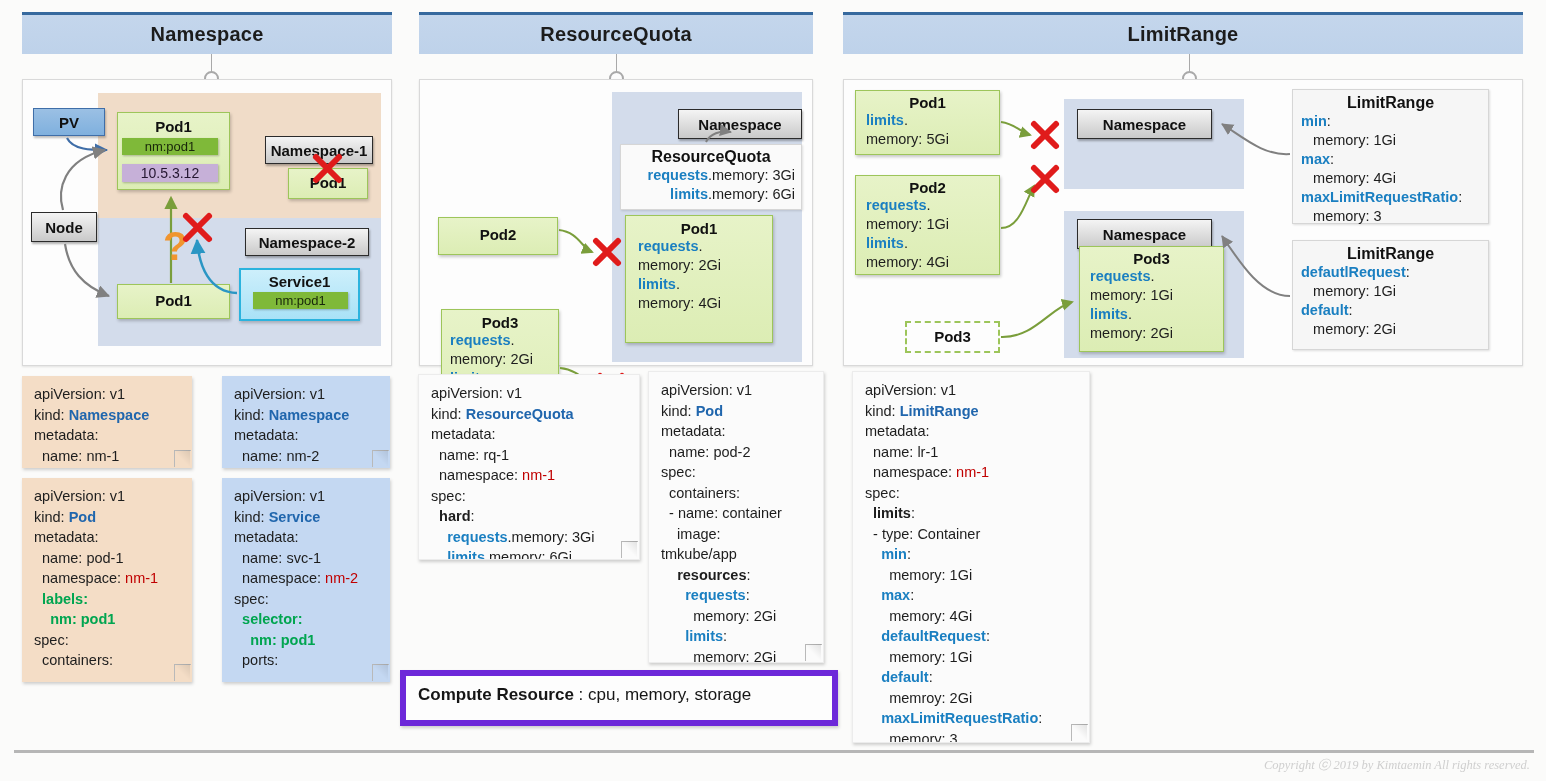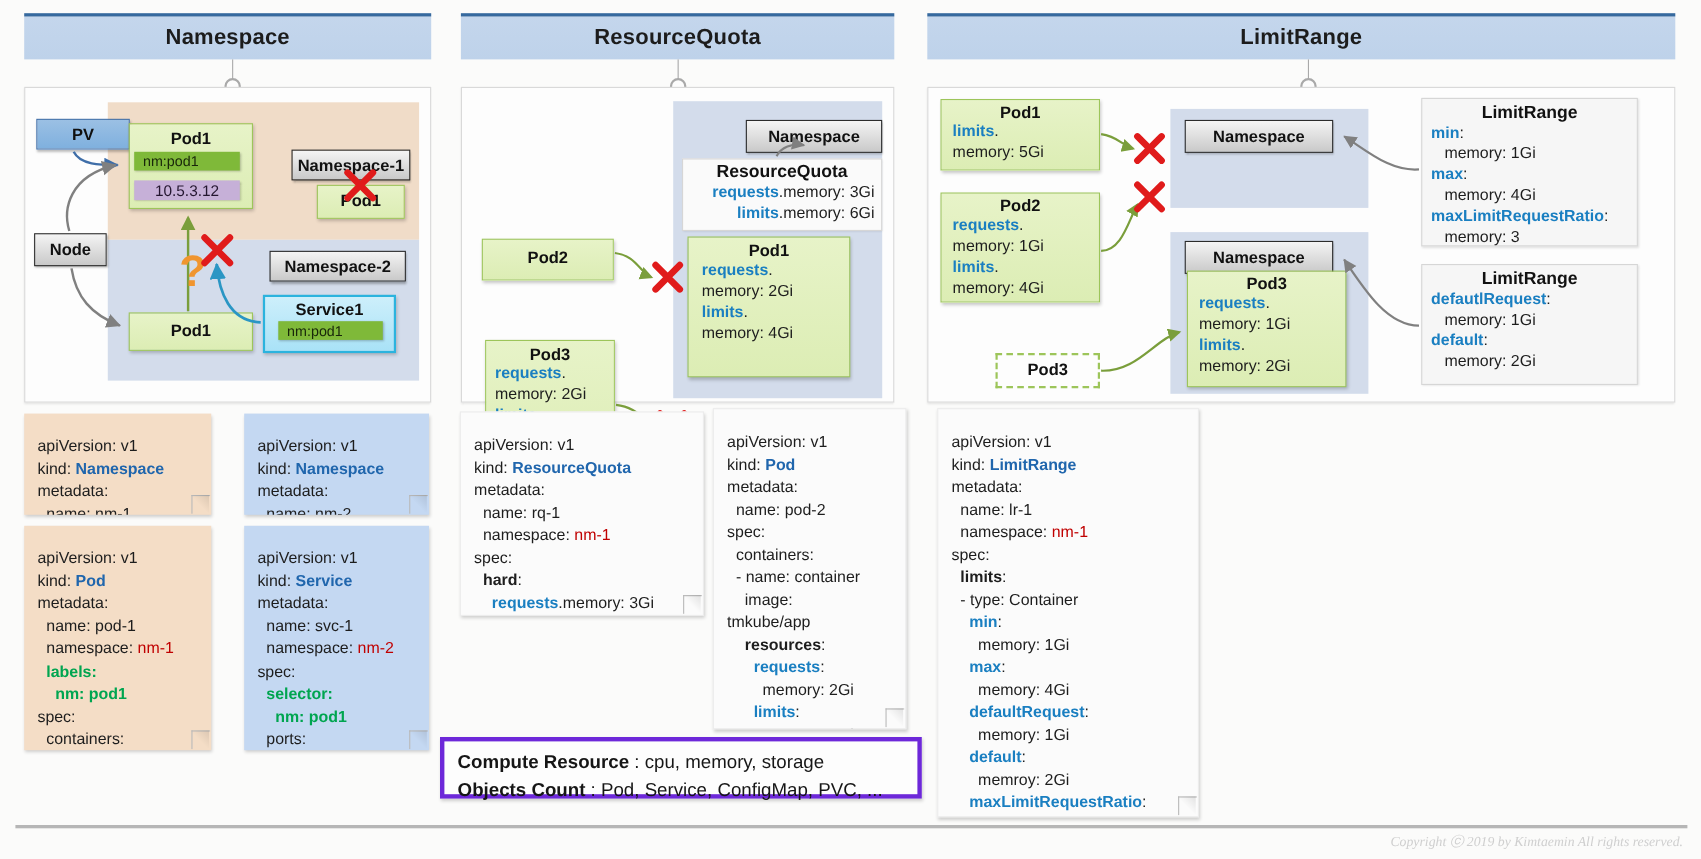--- a/index.html
+++ b/index.html
@@ -64,21 +64,21 @@
   .pod-title{
     text-align:center;font-weight:bold;font-size:15px;color:#111;
   }
   .svc-box{
     background:linear-gradient(#cdeffb,#a9e2f7);
     border:2px solid #2bb3de;
     box-shadow:1px 2px 3px rgba(0,0,0,.22);
   }
   .tag-green{
     background:#7fb939;color:#18260a;font-size:13px;
-    padding:1px 8px;font-weight:normal;
+    padding:1px 8px;text-align:center;font-weight:normal;
     box-shadow:1px 1px 2px rgba(0,0,0,.25);
   }
   .tag-purple{
     background:#c6b0d8;color:#241630;font-size:14px;
     padding:1px 8px;text-align:center;
     box-shadow:1px 1px 2px rgba(0,0,0,.25);
   }
   .info-card{
     background:#f6f6f6;border:1px solid #d6d6d6;
     box-shadow:1px 1px 2px rgba(0,0,0,.12);
@@ -92,21 +92,21 @@
   .grn{color:#00a550;font-weight:bold;}
   .blu{color:#2066ad;font-weight:bold;}
   .bold{font-weight:bold;}
 
   .line{font-size:14.5px;line-height:19px;color:#1d1d1d;white-space:pre;}
   .line.r{text-align:right;}
 
   
   .yaml{
     position:absolute;box-sizing:border-box;
-    padding:20px 10px 4px 12px;
+    padding:8px 10px 4px 12px;
     font-size:14.5px;line-height:20.5px;
     color:#1d1d1d;
     box-shadow:1px 2px 3px rgba(0,0,0,.18);
     overflow:hidden;
   }
   .yaml.peach{background:#f4ddc6;}
   .yaml.blue{background:#c4d8f2;}
   .yaml.white{background:#fbfbfb;border:1px solid #ececec;}
   .fold{
     position:absolute;right:1px;bottom:1px;width:16px;height:16px;
@@ -115,21 +115,21 @@
     transform:none;
   }
   .fold:after{
     content:"";position:absolute;left:-1px;top:-1px;width:16px;height:16px;
     background:linear-gradient(225deg, rgba(0,0,0,.10) 0%, rgba(0,0,0,0) 55%);
   }
   .ylin{white-space:pre;}
 
   
   .callout{
-    background:#fdfdfd;border:4px solid #6d28d9;
+    background:#fdfdfd;border:6px solid #6d28d9;
     box-shadow:1px 2px 3px rgba(0,0,0,.18);
     padding:6px 12px;
     font-size:17px;line-height:26px;color:#161616;
   }
 
   
   .rule{background:#b6b6b6;height:3px;}
   .copyright{
     font-size:12.5px;color:#cfcfcf;font-style:italic;text-align:right;
     font-family:"Liberation Serif", serif;
@@ -151,21 +151,21 @@
   <div class="abs zone-peach" style="left:75px;top:13px;width:283px;height:125px;"></div>
   <div class="abs zone-blue" style="left:75px;top:138px;width:283px;height:128px;"></div>
 
   <div class="abs gray-box" style="left:242px;top:20px;width:108px;height:28px;margin-top:36px;">
     <span>Namespace-1</span>
   </div>
   <div class="abs gray-box" style="left:222px;top:148px;width:124px;height:28px;">
     <span>Namespace-2</span>
   </div>
 
-  <div class="abs blue-box" style="left:10px;top:28px;width:85px;height:28px;">
+  <div class="abs blue-box" style="left:10px;top:28px;width:72px;height:28px;">
     <span>PV</span>
   </div>
 
   <div class="abs gray-box" style="left:8px;top:132px;width:66px;height:30px;">
     <span>Node</span>
   </div>
 
   <div class="abs pod-box" style="left:94px;top:32px;width:113px;height:78px;">
     <div class="pod-title" style="margin-top:5px;">Pod1</div>
   </div>
@@ -472,17 +472,16 @@
   <div class="ylin">      memory: 1Gi</div>
   <div class="ylin">    <span class="kw">default</span>:</div>
   <div class="ylin">      memroy: 2Gi</div>
   <div class="ylin">    <span class="kw">maxLimitRequestRatio</span>:</div>
   <div class="ylin">      memory: 3</div>
   <div class="fold"></div>
 </div>
 
 <div class="abs callout" style="left:400px;top:670px;width:438px;height:56px;">
   <div><span class="bold">Compute Resource</span><span> : cpu, memory, storage</span></div>
-  <div><span class="bold">Objects Count</span><span> : Pod, Service, ConfigMap, PVC, ...</span></div>
 </div>
 
 <div class="abs rule" style="left:14px;top:750px;width:1520px;"></div>
 <div class="abs copyright" style="left:1100px;top:757px;width:430px;text-align:right;">Copyright ⓒ 2019 by Kimtaemin All rights reserved.</div>
 
 </body></html>

